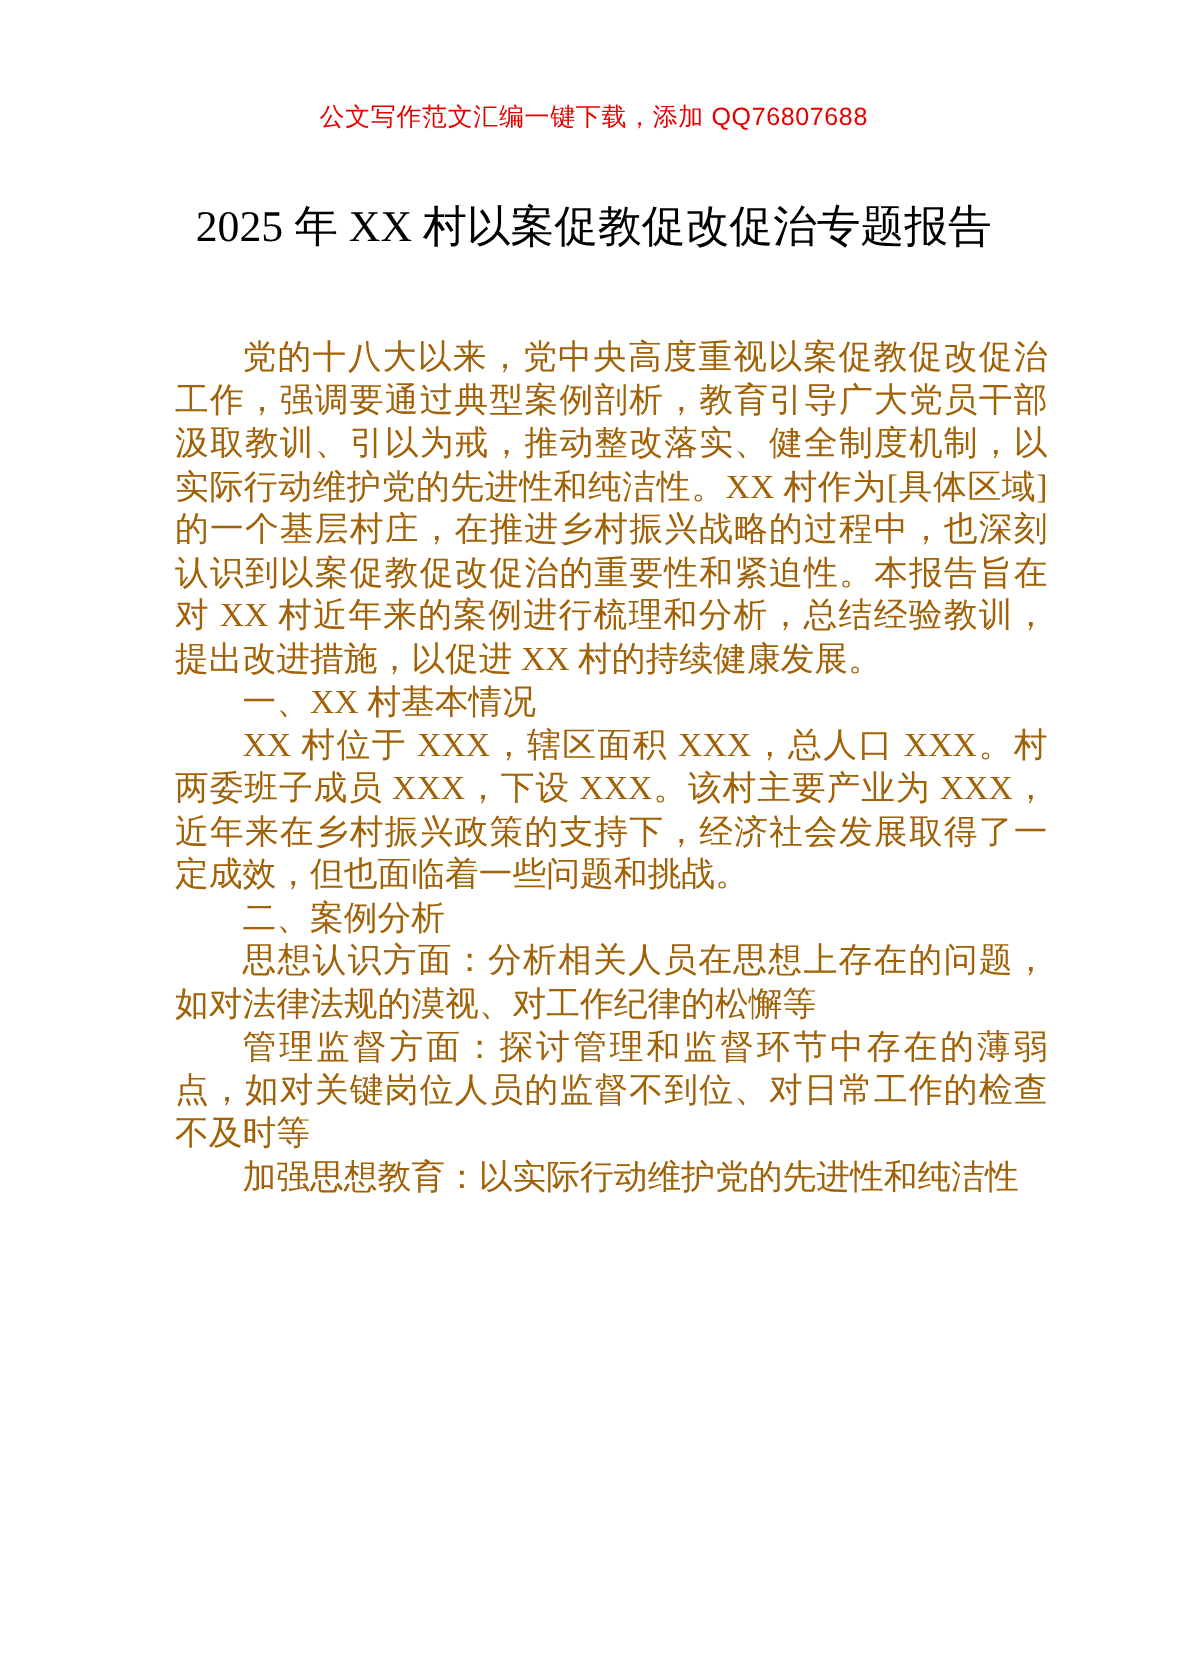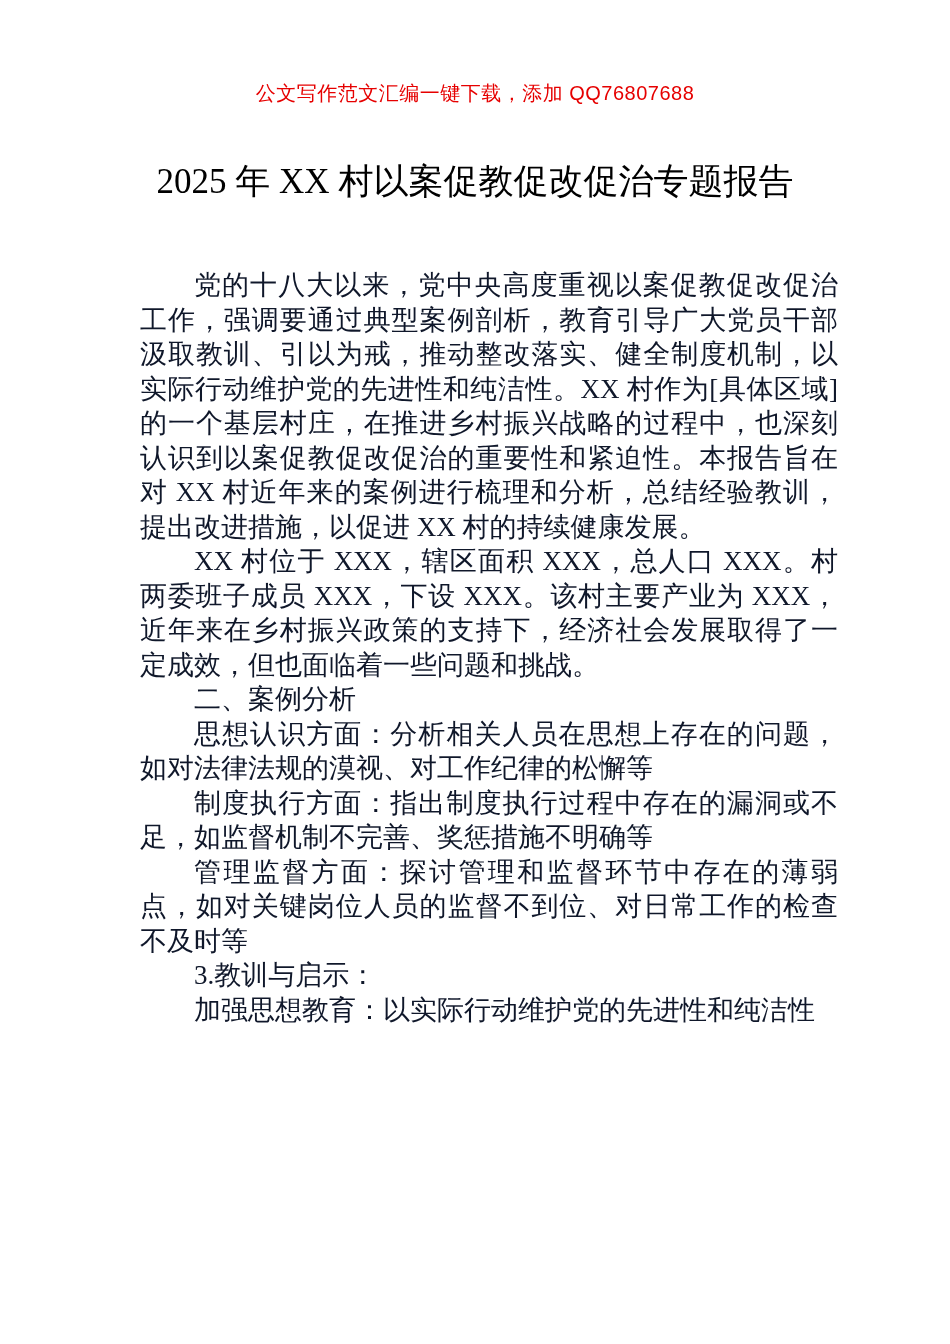--- a/index.html
+++ b/index.html
@@ -40,21 +40,21 @@
     color: #000000;
   }
   .doc-body {
     position: absolute;
     top: 268px;
     left: 140px;
     width: 698px;
     font-family: "Liberation Serif", serif;
     font-size: 27px;
     line-height: 34.5px;
-    color: #0f172a;
+    color: #a16207;
     text-align: justify;
   }
   .para {
     margin: 0;
     padding: 0;
     text-indent: 2em;
   }
   .page-number {
     position: absolute;
     top: 1190px;
@@ -70,24 +70,23 @@
 <body>
 
 <div class="page">
 
   <div class="notice">公文写作范文汇编一键下载，添加 QQ76807688</div>
 
   <h1 class="doc-title">2025 年 XX 村以案促教促改促治专题报告</h1>
 
   <div class="doc-body">
       <p class="para">党的十八大以来，党中央高度重视以案促教促改促治工作，强调要通过典型案例剖析，教育引导广大党员干部汲取教训、引以为戒，推动整改落实、健全制度机制，以实际行动维护党的先进性和纯洁性。XX 村作为[具体区域]的一个基层村庄，在推进乡村振兴战略的过程中，也深刻认识到以案促教促改促治的重要性和紧迫性。本报告旨在对 XX 村近年来的案例进行梳理和分析，总结经验教训，提出改进措施，以促进 XX 村的持续健康发展。</p>
+      <p class="para">一、XX 村基本情况</p>
       <p class="para">XX 村位于 XXX，辖区面积 XXX，总人口 XXX。村两委班子成员 XXX，下设 XXX。该村主要产业为 XXX，近年来在乡村振兴政策的支持下，经济社会发展取得了一定成效，但也面临着一些问题和挑战。</p>
       <p class="para">二、案例分析</p>
       <p class="para">思想认识方面：分析相关人员在思想上存在的问题，如对法律法规的漠视、对工作纪律的松懈等</p>
-      <p class="para">制度执行方面：指出制度执行过程中存在的漏洞或不足，如监督机制不完善、奖惩措施不明确等</p>
       <p class="para">管理监督方面：探讨管理和监督环节中存在的薄弱点，如对关键岗位人员的监督不到位、对日常工作的检查不及时等</p>
-      <p class="para">3.教训与启示：</p>
       <p class="para">加强思想教育：以实际行动维护党的先进性和纯洁性</p>
     </div>
 
   <div class="page-number">1</div>
 
 </div>
 
 </body></html>

